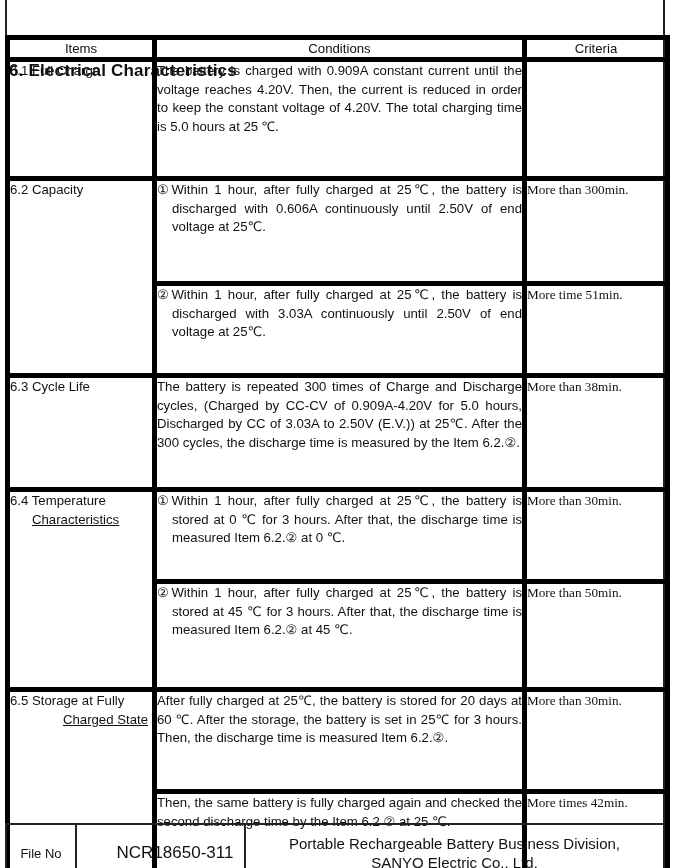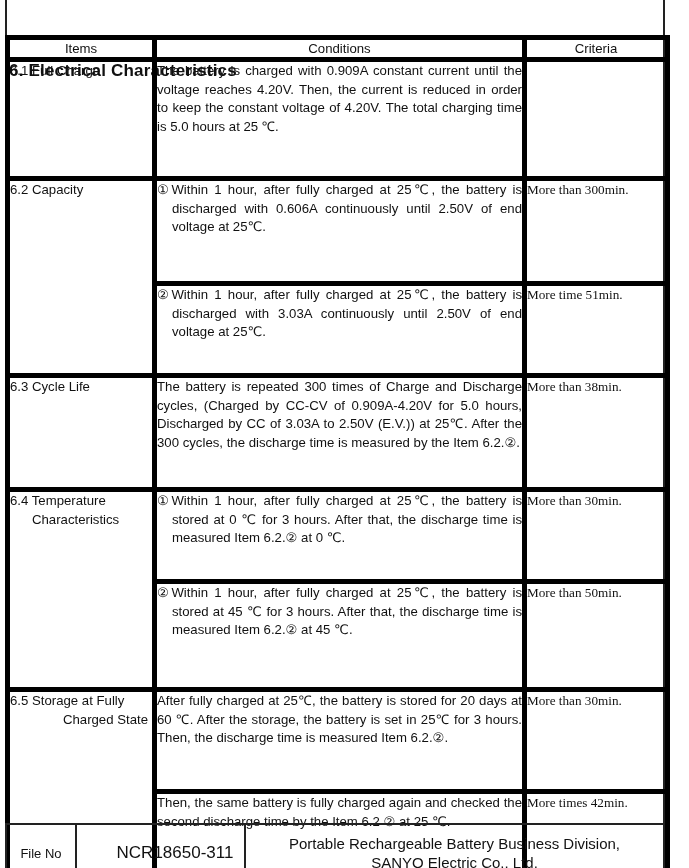--- a/index.html
+++ b/index.html
@@ -11,21 +11,21 @@
            font-weight:bold; font-size:17px; line-height:17px; letter-spacing:0.2px;margin-top:44px; }
   .title span { padding-left:1px; }
   .tbl { position:absolute; left:5px; top:35px; width:660px; border-collapse:collapse;
          table-layout:fixed; font-size:13.2px; line-height:18.5px; }
   .tbl td, .tbl th { border:5px solid #000000; vertical-align:top; padding:0; }
   .tbl th { font-weight:normal; text-align:center; height:17px; line-height:17px; }
   .c-items { width:147px; }
   .c-cond  { width:370px; }
   .c-crit  { width:143px; }
   .item { padding:1px 2px 0 2px; }
-  .item .l2 { display:block; }
+  .item .l2 { display:block;text-decoration:underline; }
   .cond { padding:1px 6px 0 6px; text-align:justify;margin-top:48px; }
   .crit { padding:1px 4px 0 6px; white-space:nowrap;font-family:Liberation Serif, serif; }
   .block { display:block; text-align:justify; text-align-last:left; }
   .hang { display:block; padding-left:15px; text-indent:-15px; text-align:justify; }
   .footer { position:absolute; left:5px; top:823px; width:660px; height:60px;
             border-collapse:collapse; table-layout:fixed; font-size:14px; }
   .footer td { border:2px solid #222; text-align:center; vertical-align:middle; padding:0; }
   .footer .f1 { width:68px; font-size:13px; }
   .footer .f2 { width:138px; font-size:17px;padding-left:29px; }
   .footer .f3 { font-size:15px; line-height:19px; }

